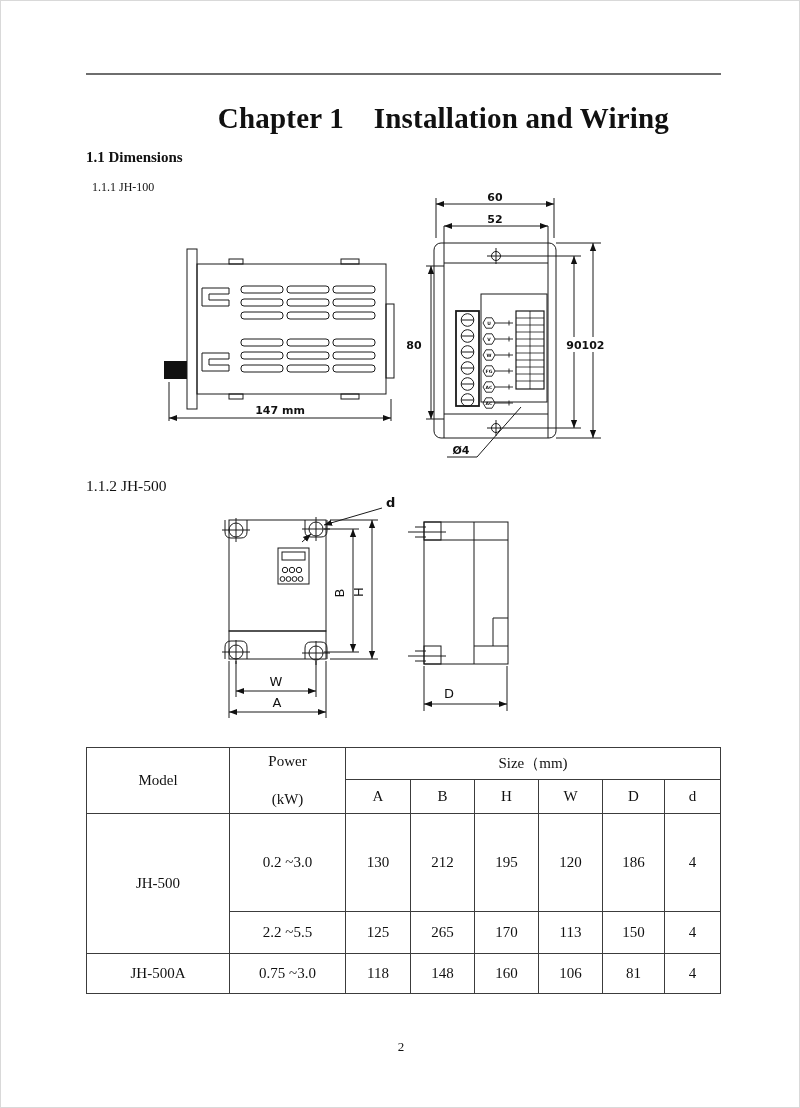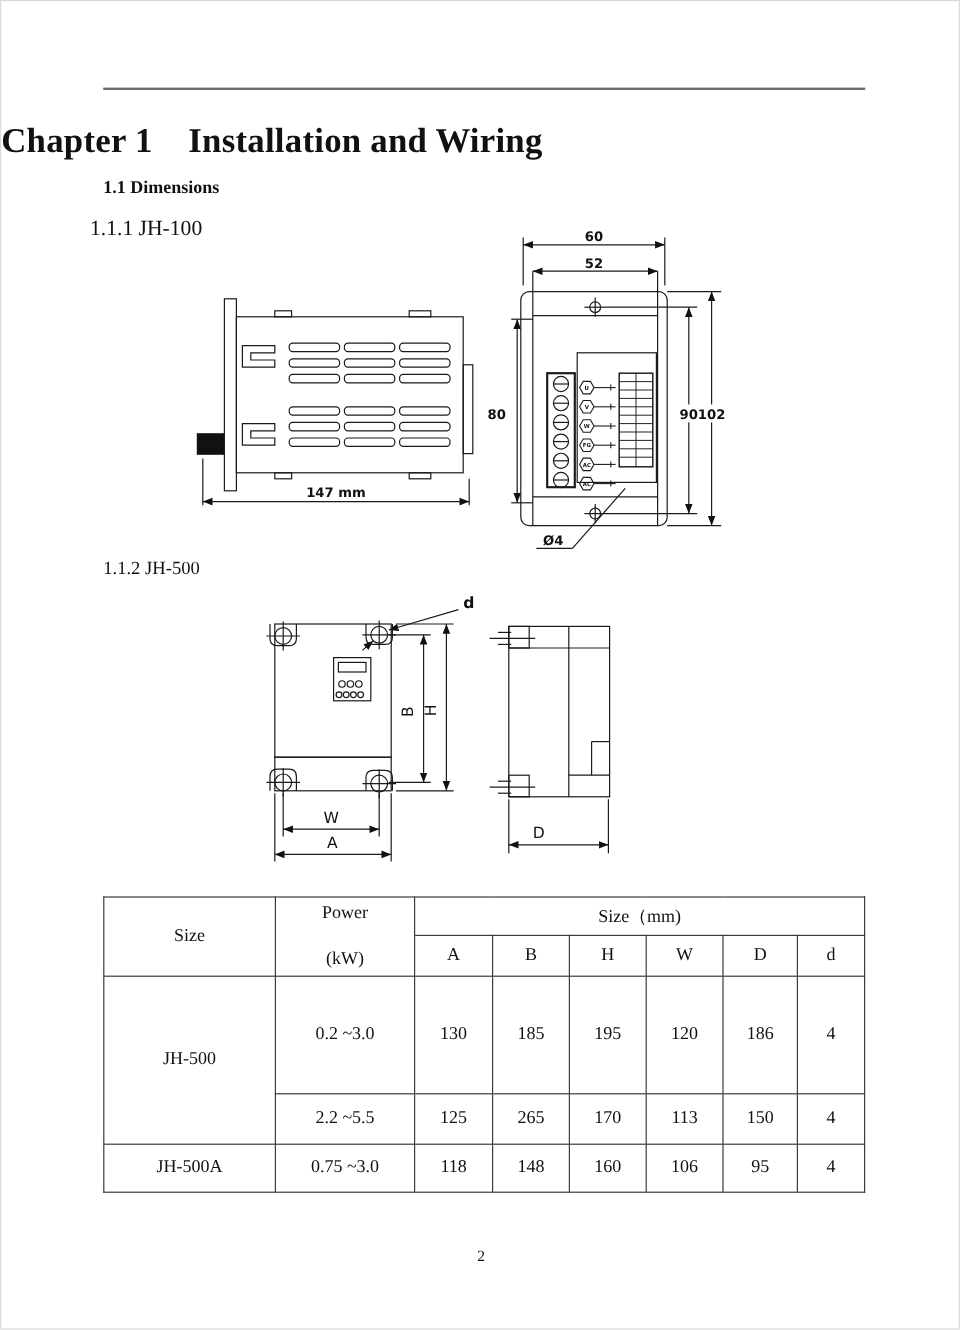--- a/index.html
+++ b/index.html
@@ -3,25 +3,25 @@
 <meta charset="utf-8">
 <style>
   html,body{margin:0;padding:0;}
   body{
     width:800px;height:1108px;position:relative;background:#ffffff;
     font-family:"Liberation Serif", serif;color:#111;
     box-sizing:border-box;border:1px solid #d9d9d9;
   }
   .abs{position:absolute;}
   .top-rule{left:85px;top:72px;width:635px;height:2px;background:#6e6e6e;}
-  .title{left:0;top:101px;width:668px;text-align:left;font-size:29px;font-weight:bold;
+  .title{left:0;top:101px;width:668px;text-align:right;font-size:29px;font-weight:bold;
          letter-spacing:0.2px;white-space:pre;}
   .h-sec{left:85px;top:148px;font-size:15px;font-weight:bold;}
-  .h-sub1{left:74px;top:179px;font-size:18px;}
-  .h-sub2{left:85px;top:464px;font-size:15.5px;}
+  .h-sub1{left:91px;top:179px;font-size:12px;}
+  .h-sub2{left:85px;top:476px;font-size:15.5px;}
   .pagenum{left:0;top:1038px;width:800px;text-align:center;font-size:13px;}
 
   svg{overflow:visible;}
   svg text{font-family:"DejaVu Sans", sans-serif;fill:#111;stroke:none;}
   .dimtxt{font-size:11px;font-weight:bold;}
   .dimtxt2{font-size:13px;}
   .dimtxt2b{font-size:13px;font-weight:bold;}
   .termtxt{font-size:4.5px;font-weight:bold;}
 
   table.spec{
@@ -298,40 +298,40 @@
       <col style="width:116px">
       <col style="width:65px">
       <col style="width:64px">
     <col style="width:64px">
       <col style="width:64px">
       <col style="width:62px">
       <col style="width:56px">
   </colgroup>
   <tbody>
   <tr style="height:32px">
-    <td rowspan="2">Size</td>
+    <td rowspan="2">Model</td>
     <td rowspan="2">
       <div class="pw-top">Power</div>
       <div>(kW)</div>
     </td>
     <td colspan="6">Size（mm)</td>
   </tr>
   <tr style="height:34px">
     <td>A</td>
     <td>B</td>
     <td>H</td>
     <td>W</td>
     <td>D</td>
     <td>d</td>
   </tr>
   <tr style="height:98px">
     <td rowspan="2">JH-500</td>
     <td>0.2 ~3.0</td>
     <td>130</td>
-    <td>185</td>
+    <td>212</td>
     <td>195</td>
     <td>120</td>
     <td>186</td>
     <td>4</td>
   </tr>
   <tr style="height:42px">
     <td>2.2 ~5.5</td>
     <td>125</td>
     <td>265</td>
     <td>170</td>
@@ -339,19 +339,19 @@
     <td>150</td>
     <td>4</td>
   </tr>
   <tr style="height:40px">
     <td>JH-500A</td>
     <td>0.75 ~3.0</td>
     <td>118</td>
     <td>148</td>
     <td>160</td>
     <td>106</td>
-    <td>95</td>
+    <td>81</td>
     <td>4</td>
   </tr>
   </tbody>
 </table>
 
 <div class="abs pagenum">2</div>
 
 </body></html>

